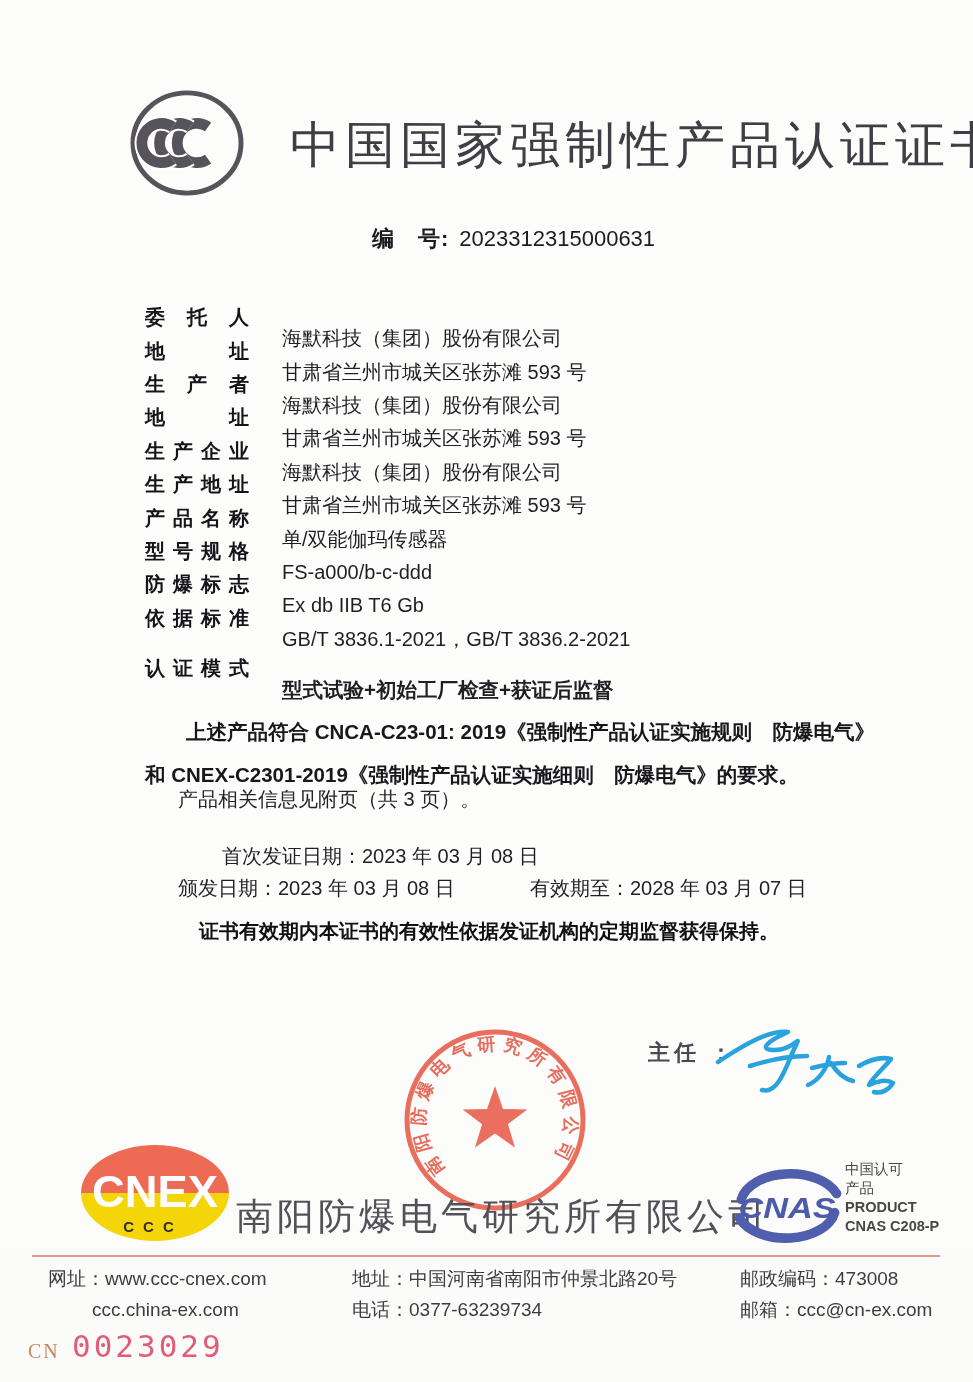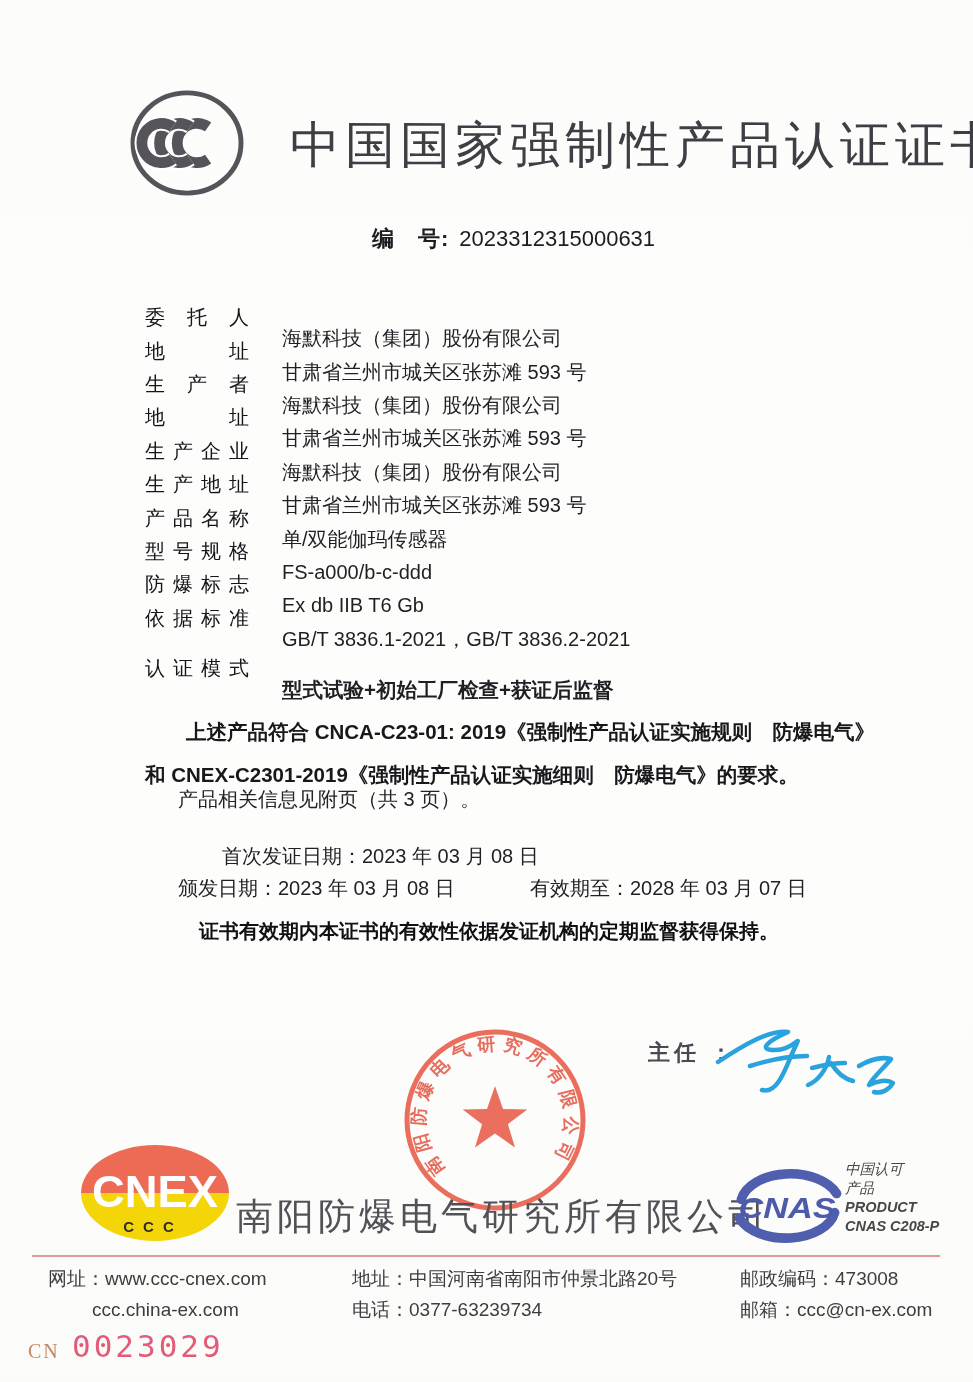--- a/index.html
+++ b/index.html
@@ -11,21 +11,21 @@
   }
   .abs{position:absolute;}
   
   .ccc-logo{left:128px;top:88px;width:118px;height:110px;}
   .doc-title{left:290px;top:112px;font-size:50px;font-weight:400;letter-spacing:5px;color:#403e45;white-space:nowrap;}
   .cert-no{left:372px;top:224px;font-size:22px;white-space:nowrap;color:#1c1c21;}
   .cert-no .lbl{font-weight:bold;margin-right:10px;letter-spacing:1px;}
   
   .fields{left:145px;top:301px;width:700px;}
   .frow{display:flex;align-items:center;height:33.4px;}
-  .flabel{width:104px;font-weight:normal;font-size:20px;color:#141419;text-align:justify;text-align-last:justify;}
+  .flabel{width:104px;font-weight:bold;font-size:20px;color:#141419;text-align:justify;text-align-last:justify;}
   .fvalue{margin-left:33px;font-size:20px;color:#1f1f24;white-space:nowrap;margin-top:42px;}
   .certmode{left:145px;top:652px;}
   .certmode .fvalue{font-weight:bold;font-size:20.5px;text-align:right;}
   
   .compliance{left:145px;top:710px;width:690px;font-size:20.5px;font-weight:bold;line-height:43px;color:#17171c;}
   .compliance .l1{text-indent:2em;white-space:nowrap;}
   .compliance .l2{white-space:nowrap;}
   .attachment{left:178px;top:786px;font-size:20px;color:#222227;}
   .date1{left:178px;top:843px;font-size:20px;margin-left:44px;}
   .date2{left:178px;top:875px;font-size:20px;}
@@ -34,21 +34,21 @@
   
   .director{left:648px;top:1038px;font-size:22px;font-weight:600;letter-spacing:4px;color:#4b4950;}
   .sig{left:712px;top:1004px;width:195px;height:110px;}
   
   .seal{left:400px;top:1026px;width:190px;height:192px;opacity:.88;}
   
   .issuer{left:236px;top:1192px;font-size:37px;letter-spacing:4px;color:#525157;white-space:nowrap;}
   
   .cnex{left:78px;top:1143px;width:154px;height:100px;}
   .cnas{left:728px;top:1158px;width:120px;height:94px;}
-  .cnas-text{left:845px;top:1160px;line-height:19px;font-size:14.5px;color:#474747;font-style:italic;}
+  .cnas-text{left:845px;top:1160px;line-height:19px;font-size:14.5px;color:#474747;}
   .cnas-text .serif{font-family:"Liberation Serif","DejaVu Serif",serif;}
   .cnas-text .b{font-weight:bold;}
   
   .footer-rule{left:32px;top:1255px;width:908px;height:2px;background:#e2998f;}
   .fcol{font-size:19px;color:#3d3d41;line-height:31px;}
   .fcol1{left:48px;top:1263px;}
   .fcol1 .line2{padding-left:44px;}
   .fcol2{left:352px;top:1263px;}
   .fcol3{left:740px;top:1263px;}
   

